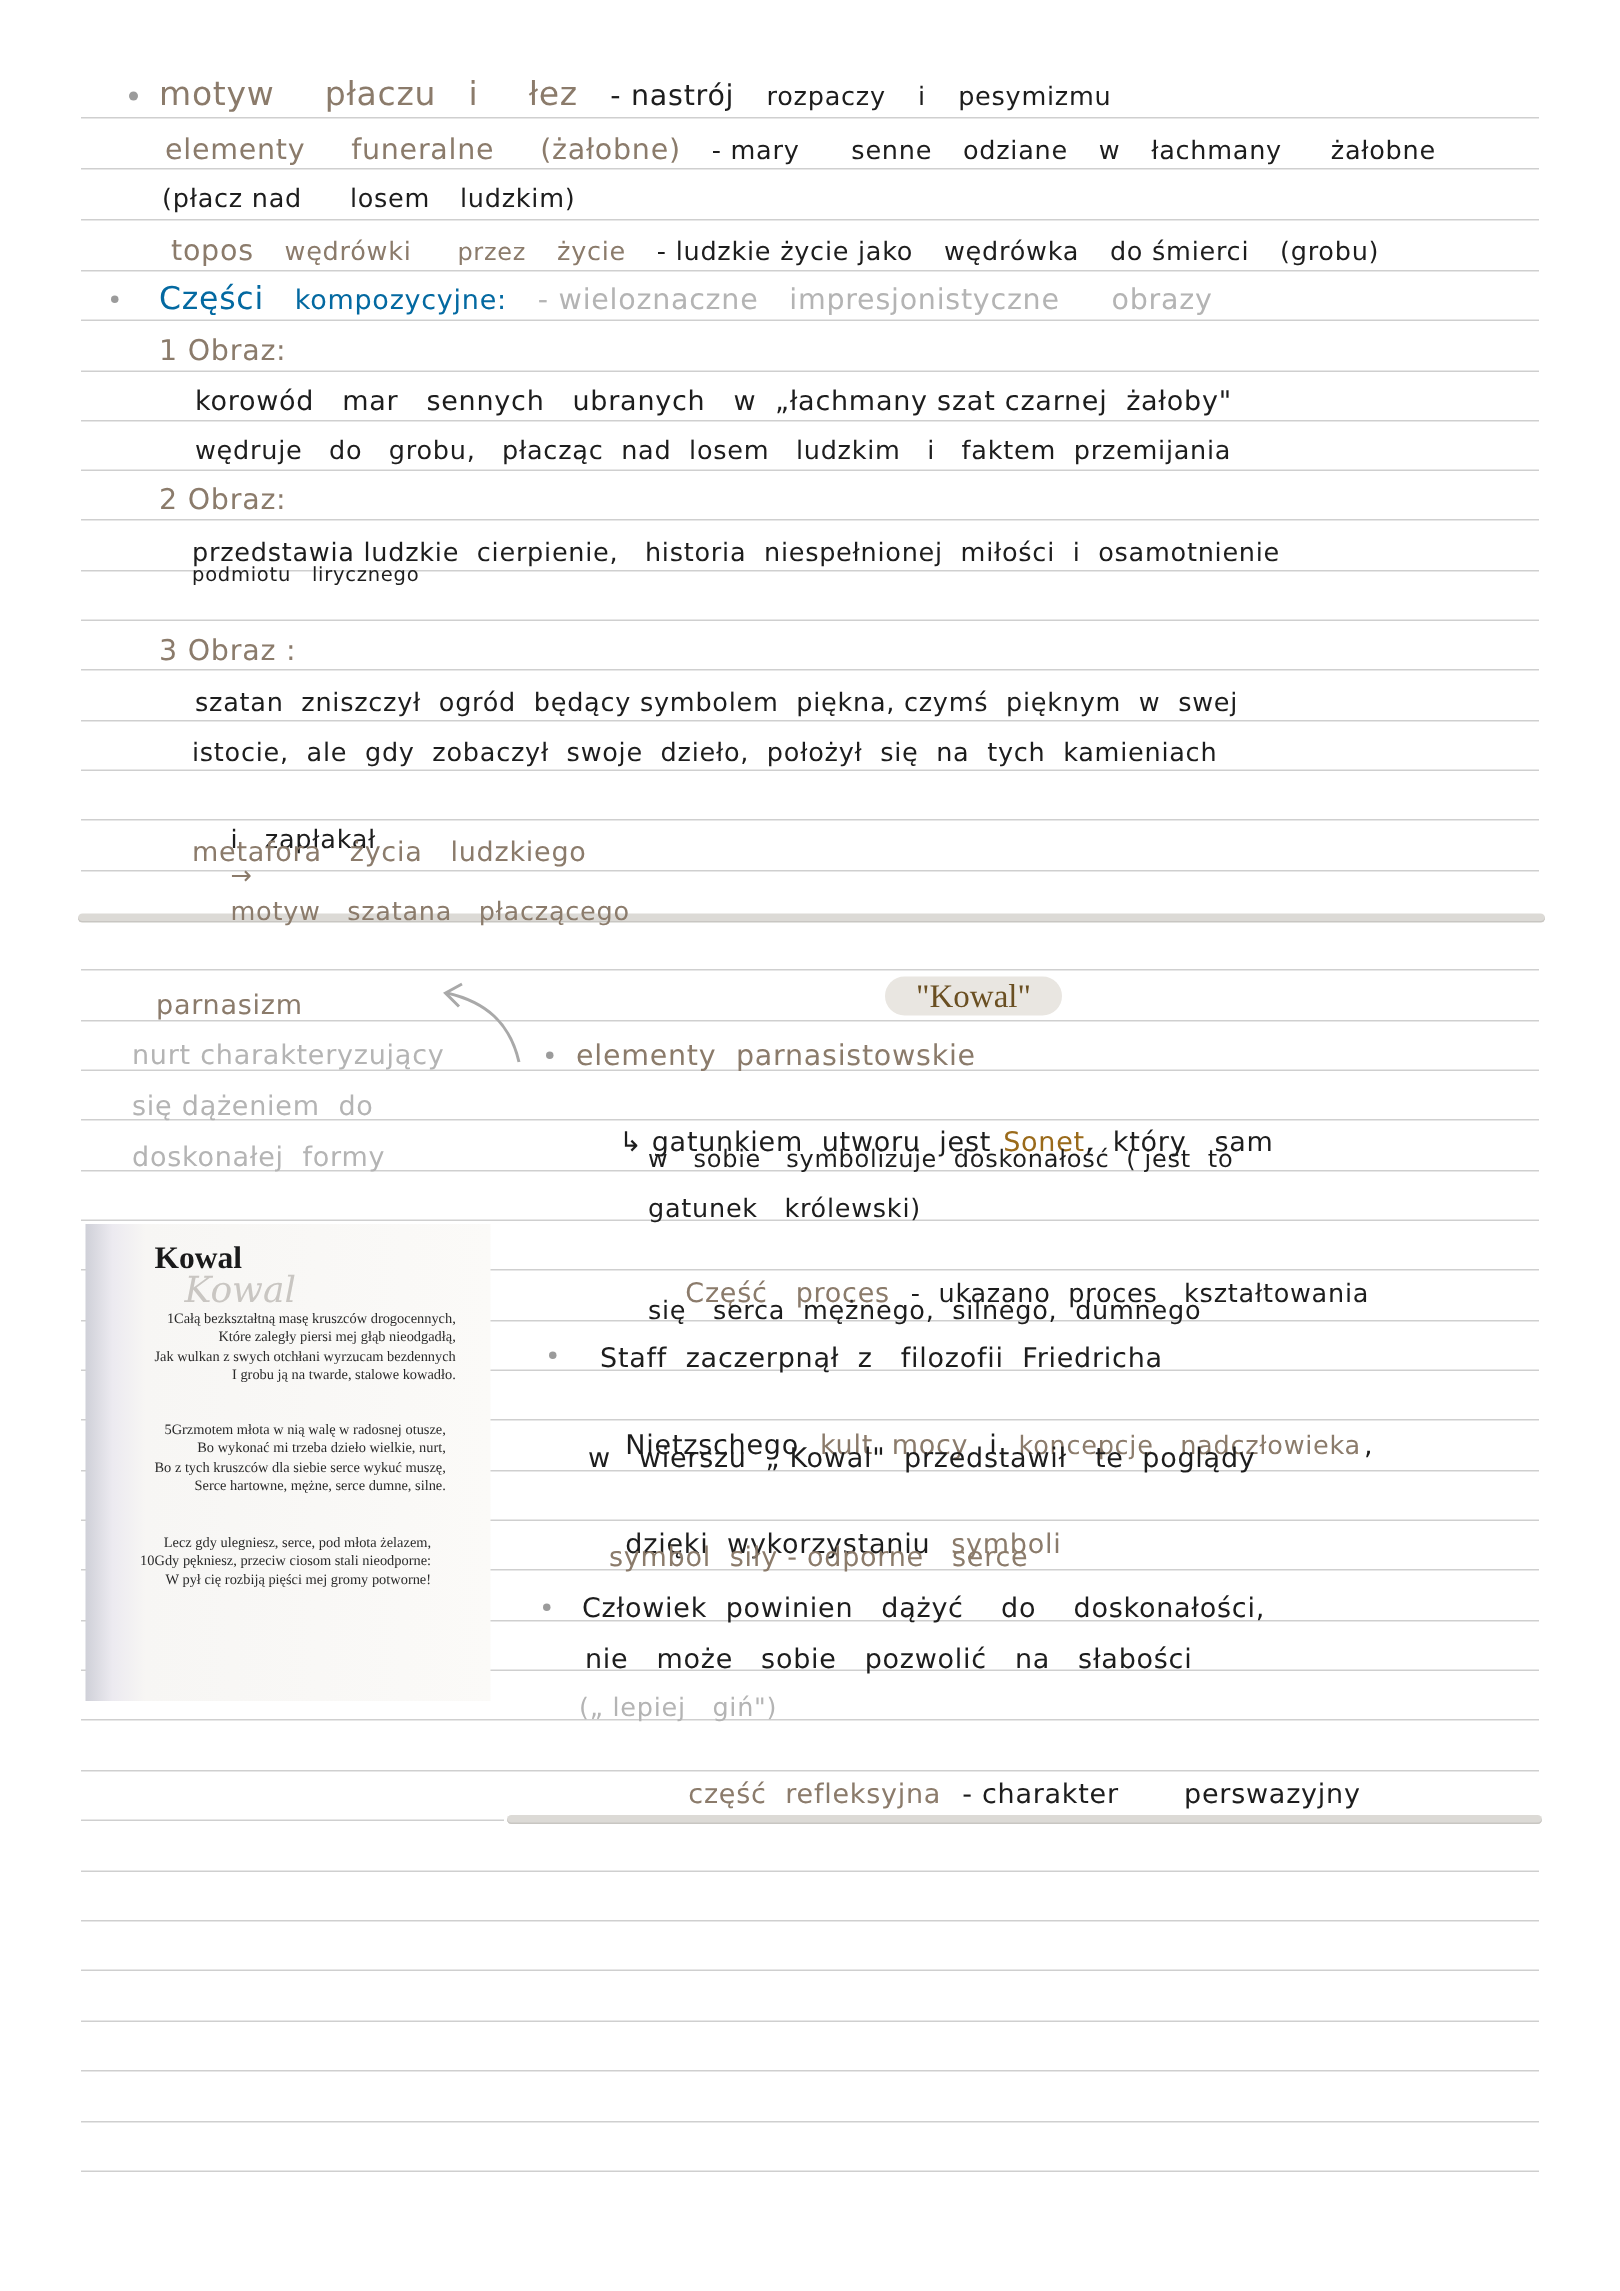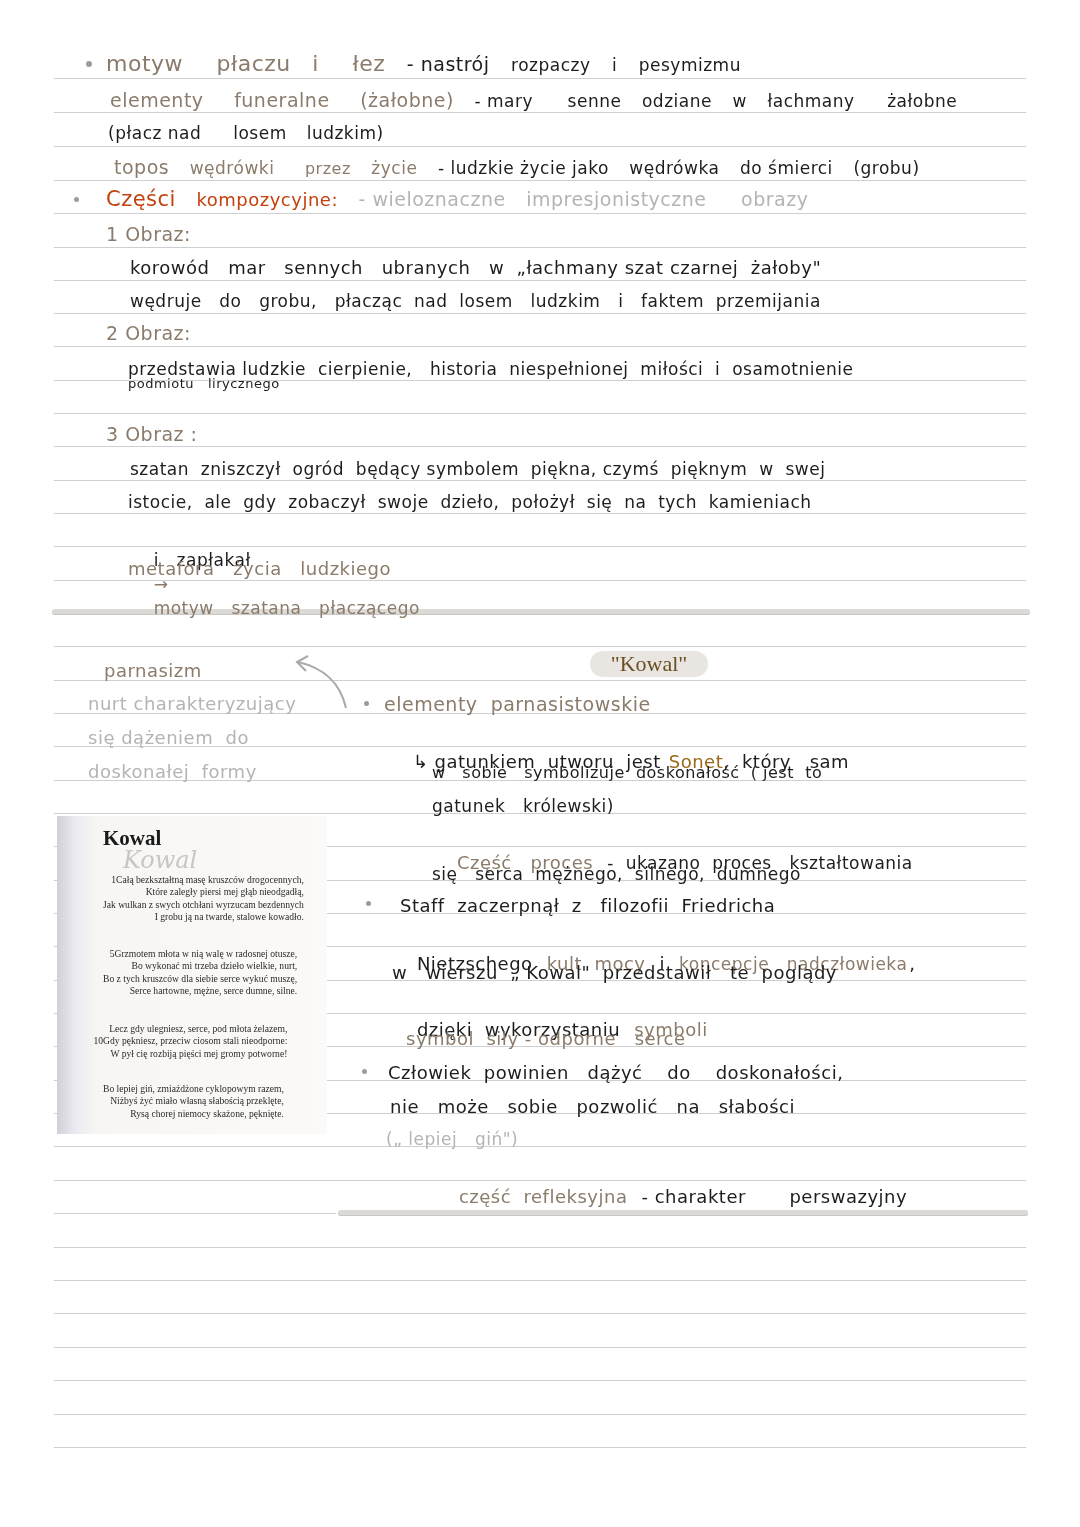--- a/index.html
+++ b/index.html
@@ -5,21 +5,21 @@
   html,body{margin:0;padding:0;background:#ffffff;}
   body{width:1080px;height:1527px;position:relative;overflow:hidden;
        font-family:"DejaVu Sans", sans-serif;color:#1b1b1b;}
   .rule{position:absolute;left:54px;width:972px;height:1px;background:#cfcfcf;}
   .rule.short{width:282px;}
   .divider{position:absolute;height:6px;border-radius:3px;background:#dcdad6;
            box-shadow:inset 0 -1px 0 #c8c6c2;}
   .ln{position:absolute;white-space:nowrap;font-size:19px;line-height:24px;letter-spacing:0.5px;}
   .ln span{margin-right:14px;}
   .brown{color:#8b7b6b;}
-  .amber{color:#c2410c;}
+  .amber{color:#0369a1;}
   .gold{color:#9a6a1a;}
   .grey{color:#b4b4b4;}
   .ink{color:#1d1d1d;}
   .bullet{position:absolute;width:6px;height:6px;border-radius:50%;background:#9b9b9b;}
   .title-pill{position:absolute;left:590px;top:651px;width:118px;height:26px;
               border-radius:13px;background:#e9e6e1;text-align:center;
               font-family:"Liberation Serif", serif;font-size:22px;line-height:26px;color:#6a4f22;}
   .poem{position:absolute;left:57px;top:816px;width:270px;height:318px;
         background:linear-gradient(90deg,#cfd0d8 0px,#eceaf0 18px,#f7f6f4 40px,#fbfaf8 100%);
         font-family:"Liberation Serif", serif;color:#2a2a2a;overflow:hidden;}
@@ -211,19 +211,14 @@
       <span class="pl"><span class="num">5</span><span>Grzmotem młota w nią walę w radosnej otusze,</span></span>
       <span class="pl"><span class="num"></span><span>Bo wykonać mi trzeba dzieło wielkie, nurt,</span></span>
       <span class="pl"><span class="num"></span><span>Bo z tych kruszców dla siebie serce wykuć muszę,</span></span>
       <span class="pl"><span class="num"></span><span>Serce hartowne, mężne, serce dumne, silne.</span></span>
     </div>
     <div class="stanza" style="top:207px">
       <span class="pl"><span class="num"></span><span>Lecz gdy ulegniesz, serce, pod młota żelazem,</span></span>
       <span class="pl" style="margin-left:-4px"><span class="num" style="width:14px">10</span><span>Gdy pękniesz, przeciw ciosom stali nieodporne:</span></span>
       <span class="pl"><span class="num"></span><span>W pył cię rozbiją pięści mej gromy potworne!</span></span>
     </div>
-    <div class="stanza" style="top:267px">
-      <span class="pl"><span class="num"></span><span>Bo lepiej giń, zmiażdżone cyklopowym razem,</span></span>
-      <span class="pl"><span class="num"></span><span>Niżbyś żyć miało własną słabością przeklęte,</span></span>
-      <span class="pl"><span class="num"></span><span>Rysą chorej niemocy skażone, pęknięte.</span></span>
-    </div>
   </div>
 </div>
 
 </body></html>

